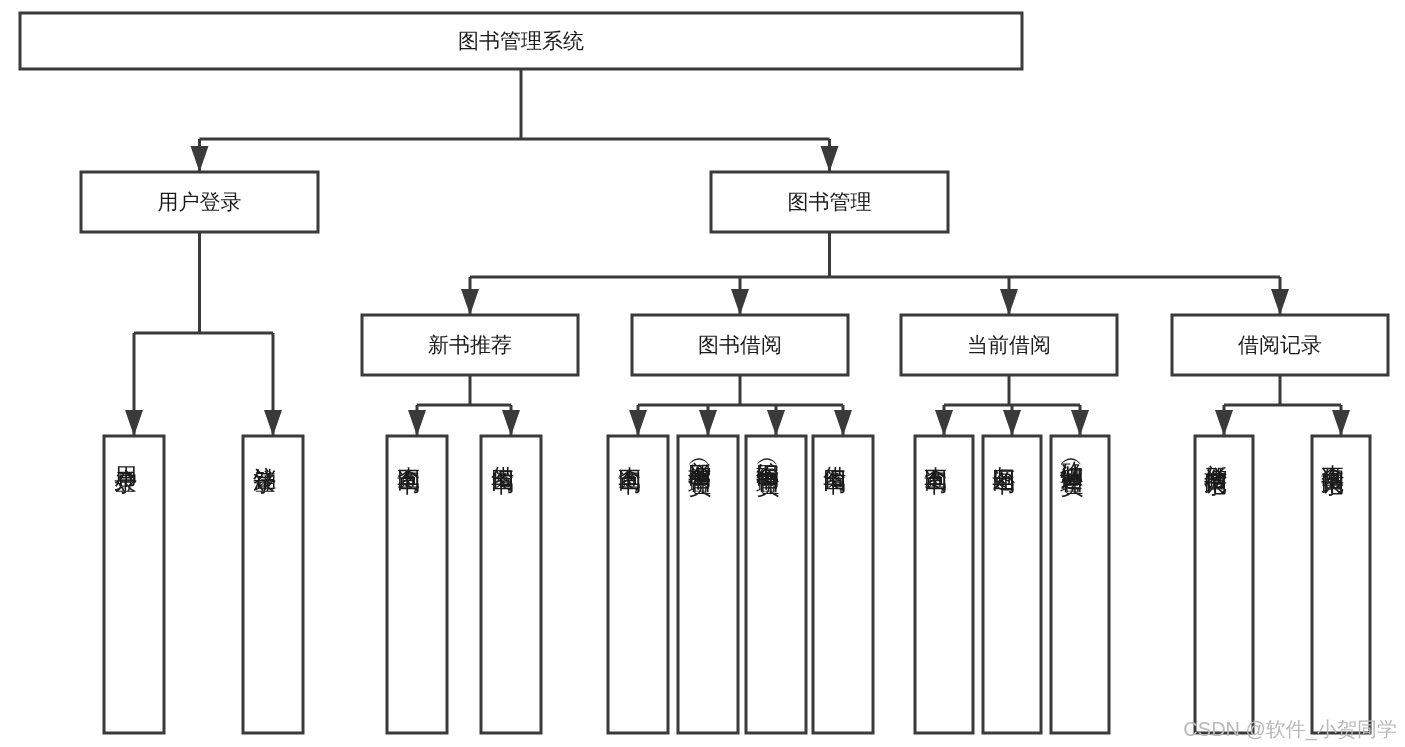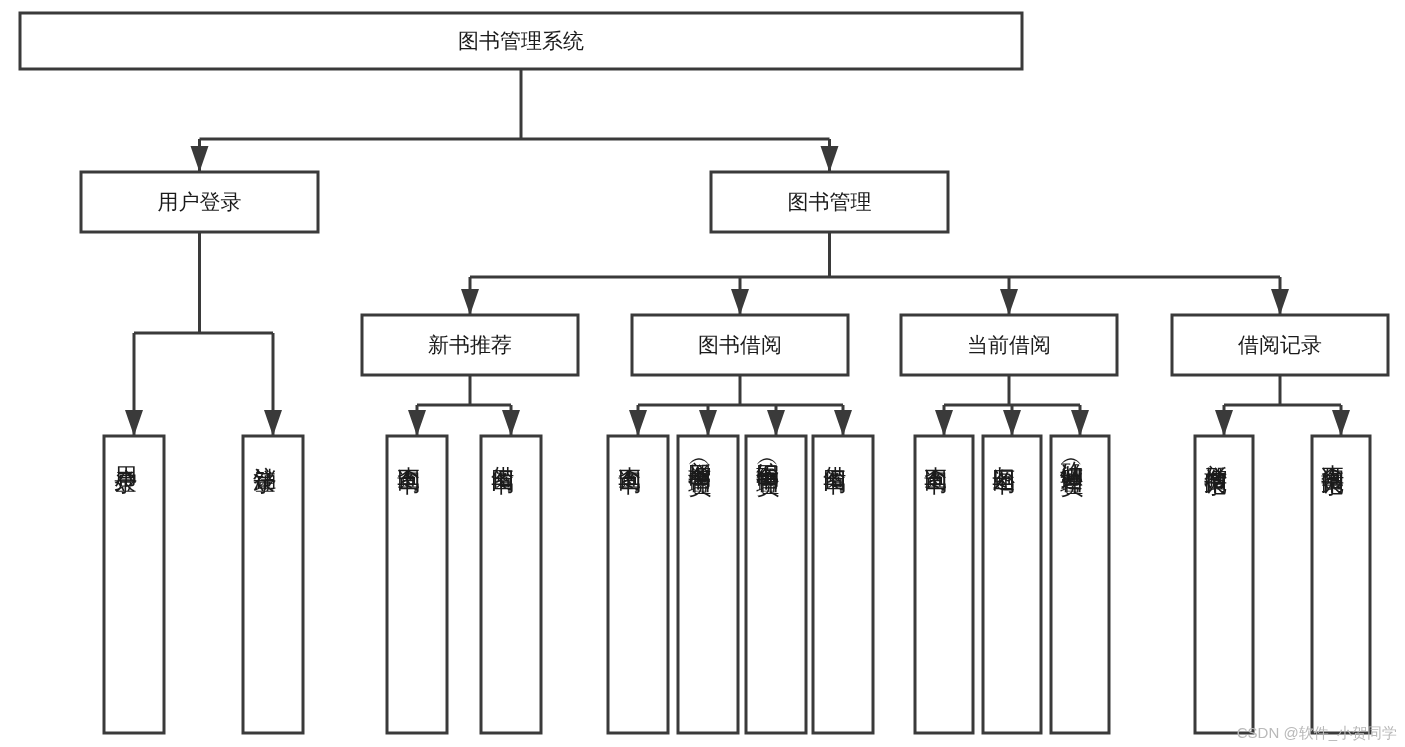--- a/index.html
+++ b/index.html
@@ -50,21 +50,21 @@
     text-anchor: middle;
     writing-mode: vertical-rl;
     glyph-orientation-vertical: 0;
     letter-spacing: 2px;
   }
   .watermark-text {
     position: absolute;
     right: 8px;
     bottom: 4px;
     font-family: "Liberation Sans", "DejaVu Sans", sans-serif;
-    font-size: 15px;
+    font-size: 20px;
     color: #b9b9b9;
     white-space: nowrap;
     pointer-events: none;
   }
 </style>
 </head>
 <body>
 
 <div id="diagram-root">
   <svg id="diagram-svg" width="1405" height="747" viewBox="0 0 1405 747" xmlns="http://www.w3.org/2000/svg">

